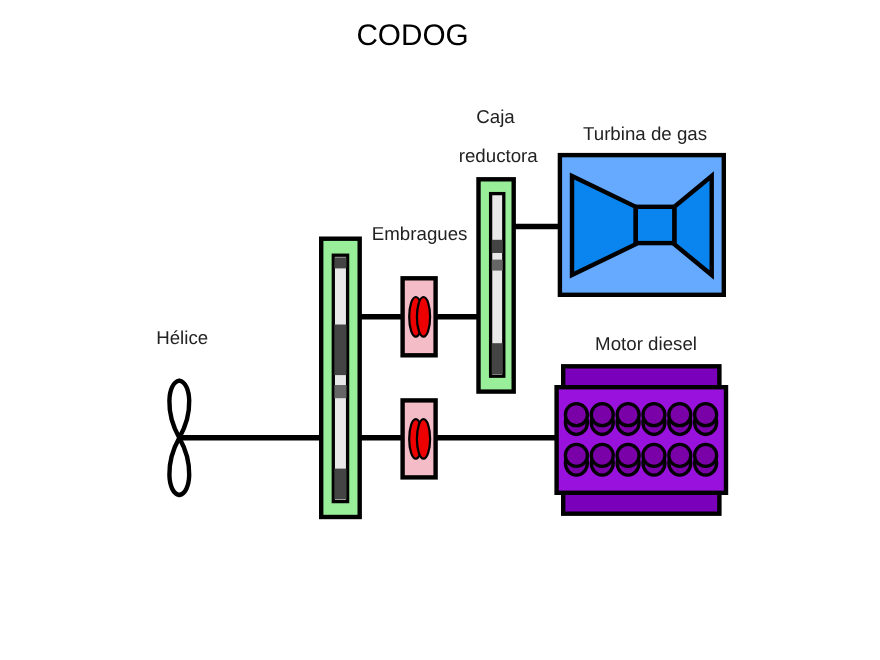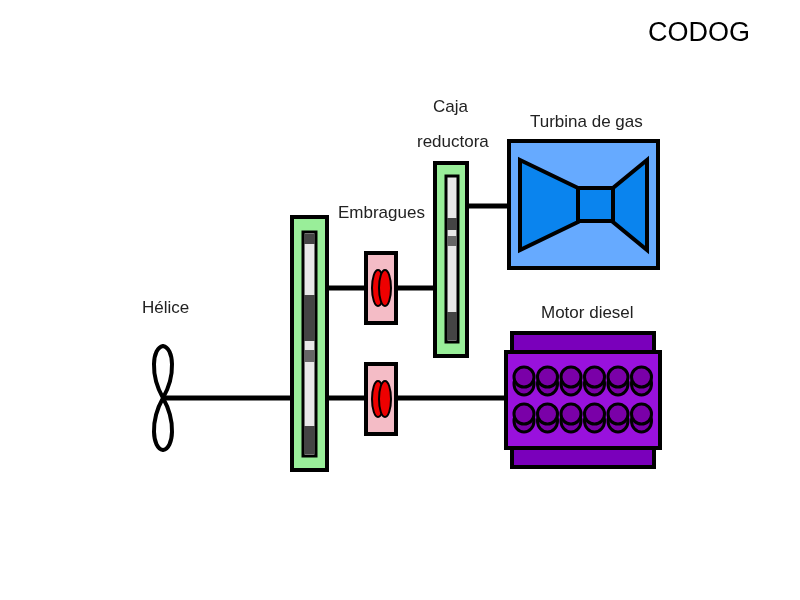--- a/index.html
+++ b/index.html
@@ -1,17 +1,17 @@
 <!DOCTYPE html>
 <html><head>
 <meta charset="utf-8">
 <style>
   html,body{margin:0;padding:0;background:#ffffff;}
   body{width:800px;height:600px;position:relative;overflow:hidden;font-family:"Liberation Sans",sans-serif;}
-  .title{position:absolute;left:0;width:750px;top:17px;text-align:right;font-size:27px;color:#000;}
+  .title{position:absolute;left:0;width:750px;top:17px;text-align:center;font-size:27px;color:#000;}
   svg{position:absolute;left:0;top:0;}
   .lbl{font-family:"Liberation Sans",sans-serif;font-size:17px;fill:#222;transform-box:fill-box;}
 </style>
 </head>
 <body>
 
 <div class="title">CODOG</div>
 
 <svg width="800" height="600" viewBox="0 0 800 600">
 

